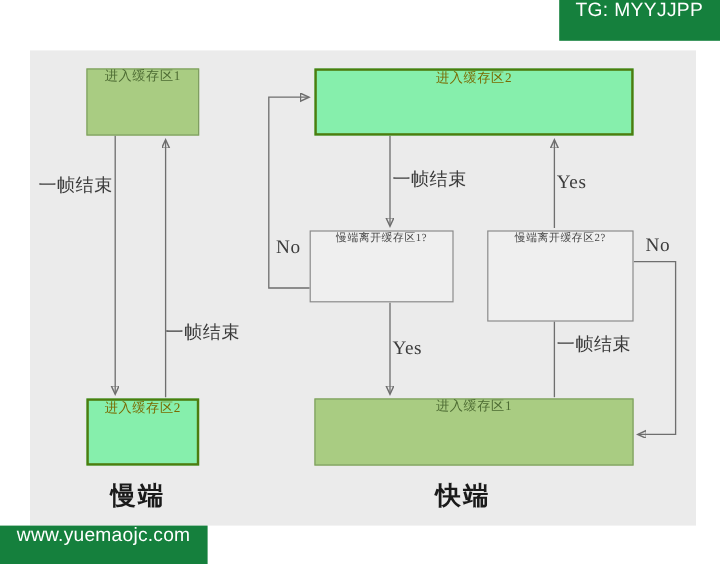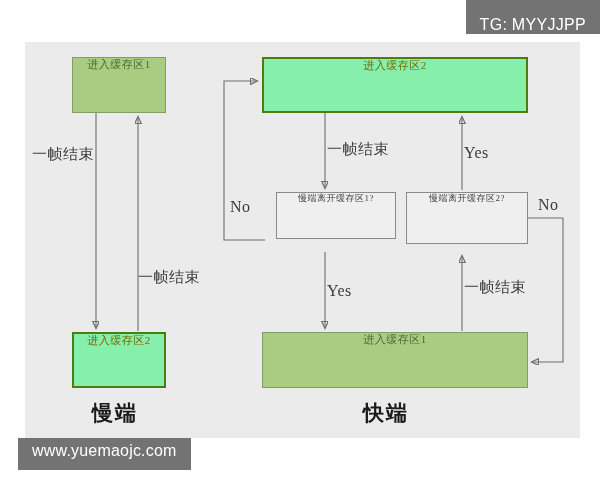--- a/index.html
+++ b/index.html
@@ -43,22 +43,22 @@
     border:1px solid #8a8a8a;
     color:#444444;
   }
 
   
   #n-slow-top   {left:72px; top:57px;  width:94px; height:56px; font-size:11px;}
   #n-slow-bottom{left:72px; top:332px; width:94px; height:56px; font-size:11px;}
   
   #n-fast-top   {left:262px;top:57px;  width:266px;height:56px; font-size:11px;}
   #n-fast-bottom{left:262px;top:332px; width:266px;height:56px; font-size:11px;}
-  #n-dec-1      {left:276px;top:192px; width:120px;height:47px; font-size:9px;}
-  #n-dec-2      {left:406px;top:192px; width:122px;height:52px; font-size:9px;}
+  #n-dec-1      {left:258px;top:192px; width:120px;height:60px; font-size:9px;}
+  #n-dec-2      {left:406px;top:192px; width:122px;height:76px; font-size:9px;}
 
   
   #wires{position:absolute;left:0;top:0;width:600px;height:480px;pointer-events:none;}
   #wires path,#wires line{fill:none;stroke:#6e6e6e;stroke-width:1.1;}
 
   
   .elabel{
     position:absolute;
     color:#3c3c3c;
     white-space:nowrap;
@@ -84,38 +84,37 @@
     color:#1a1a1a;
     letter-spacing:2px;
     font-family:"Liberation Sans","DejaVu Sans",sans-serif;
   }
   #title-slow{left:92px;top:399px;}
   #title-fast{left:363px;top:399px;}
 
   
   .badge{
     position:absolute;
-    background:#737373;
+    background:#15803d;
     color:#ffffff;
     font-family:"Liberation Sans","DejaVu Sans",sans-serif;
-    display:flex;align-items:flex-end;
+    display:flex;align-items:flex-start;
     box-sizing:border-box;
   }
   #badge-tg{
     right:0;top:0;height:34px;
     padding:0 14px;
     font-size:16px;
     letter-spacing:.3px;
   }
   #badge-site{
     left:0;bottom:10px;height:32px;
-    padding:10px 14px;
+    padding:0 14px;
     font-size:16px;
     letter-spacing:.2px;
-    margin-left:18px;
   }
 </style>
 </head>
 <body>
 
 <div id="stage">
 
   <div class="panel"></div>
 
   <svg id="wires" viewBox="0 0 600 480" xmlns="http://www.w3.org/2000/svg">

